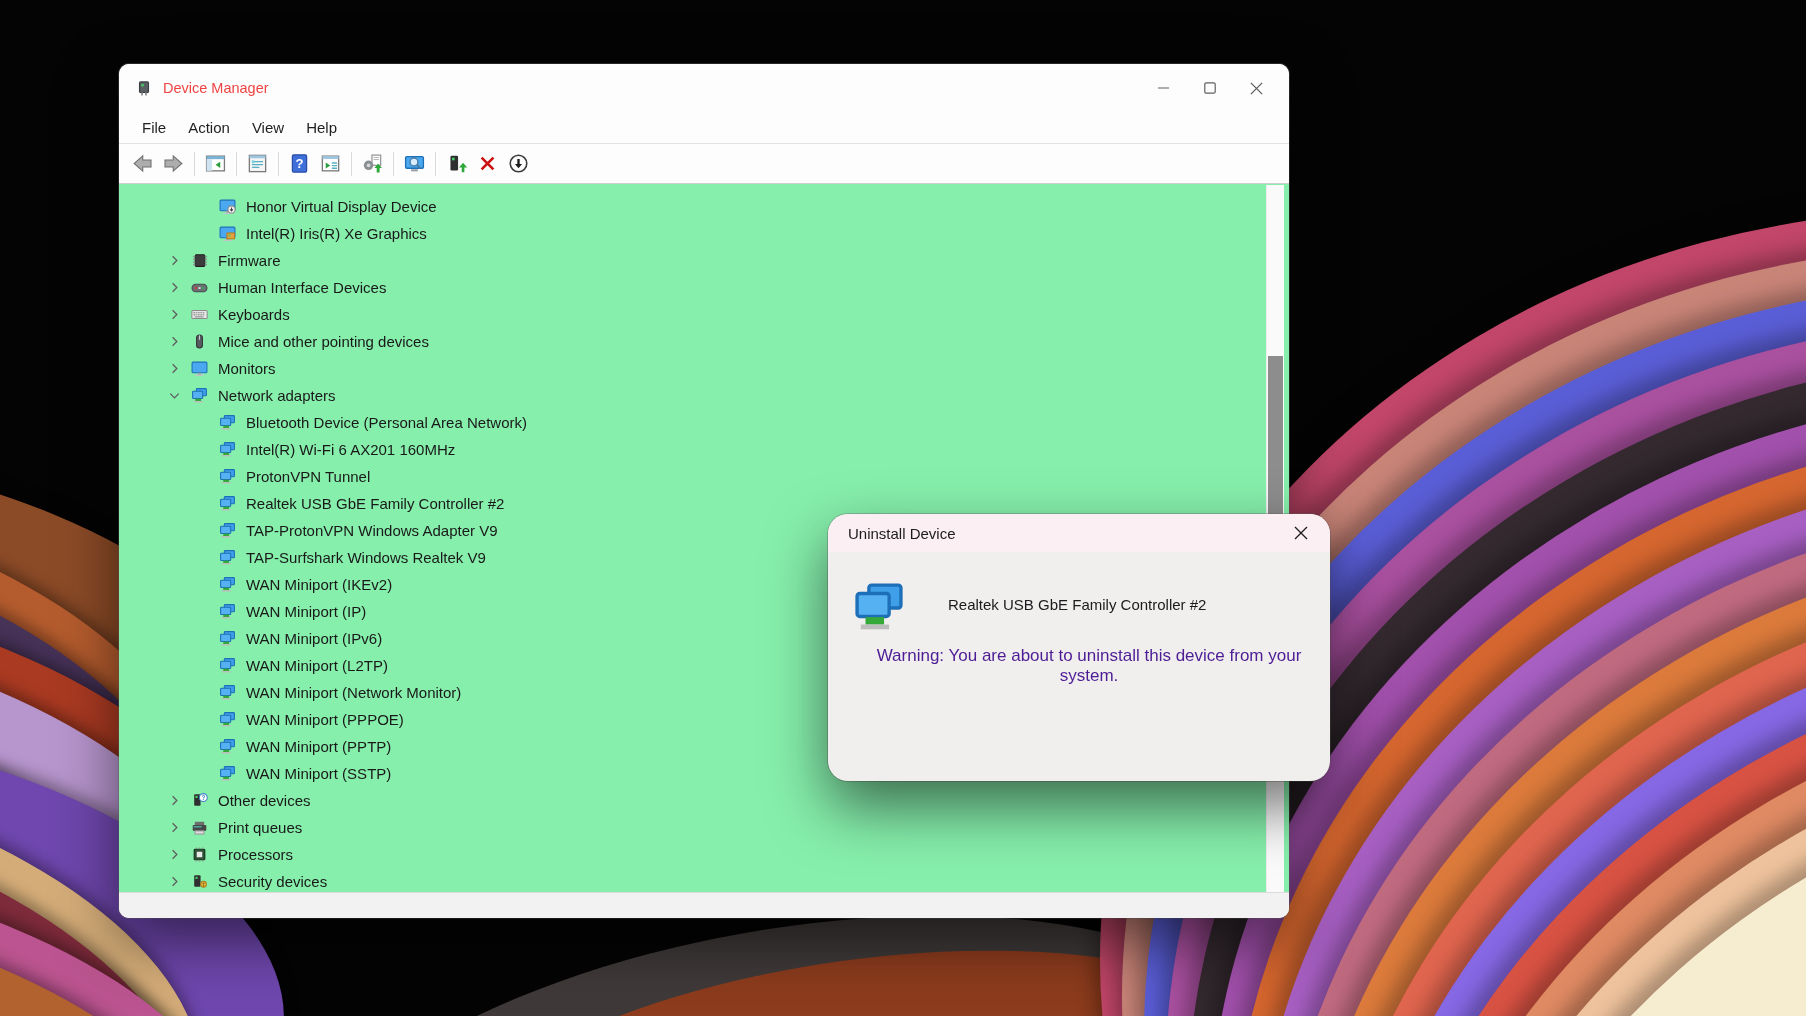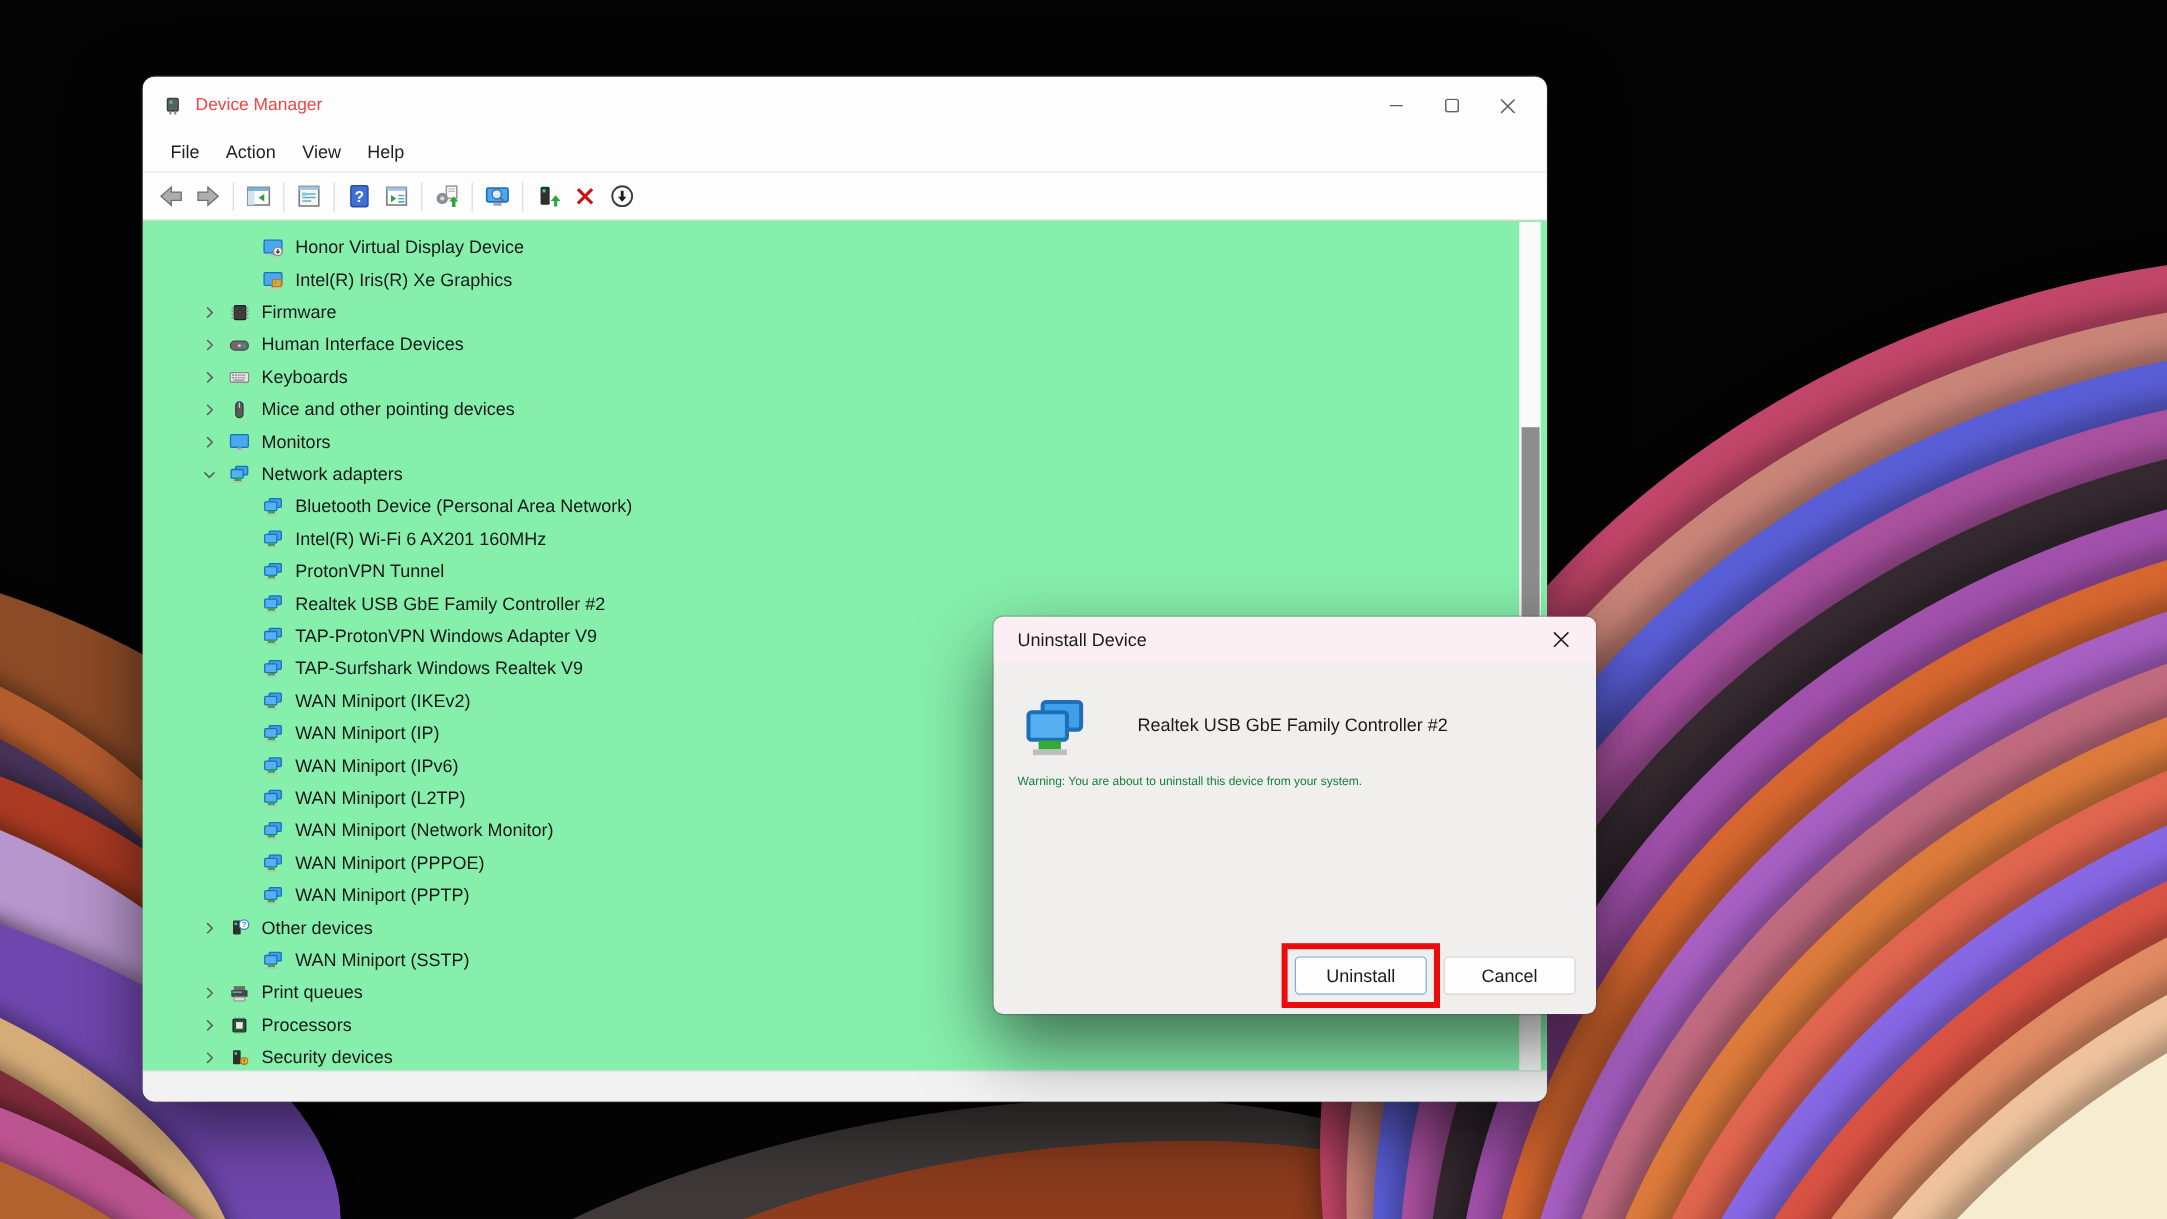--- a/index.html
+++ b/index.html
@@ -36,31 +36,31 @@
   .tree-row.lvl1{padding-left:36px;margin-left:12px;}
   .tree-row.lvl2{padding-left:76px;}
   .exp{width:24px;height:16px;display:flex;align-items:center;justify-content:flex-start;flex:0 0 auto;}
   .tico{width:20px;height:17px;display:flex;align-items:center;flex:0 0 auto;}
   .tlbl{font-size:15px;color:#191919;margin-left:7px;white-space:nowrap;}
   .vscroll{position:absolute;top:1px;right:5px;width:17px;bottom:0;background:#fafafa;border-left:1px solid #ededed;}
   .vthumb{position:absolute;left:1px;width:15px;top:171px;height:187px;background:#8d8d8d;}
   .statusbar{height:25px;background:#f2f2f2;border-top:1px solid #dcdcdc;flex:0 0 auto;}
   
   #uninstall-dialog{
-    position:absolute;left:828px;top:514px;width:502px;height:331px;
-    background:#f1eeee;border-radius:8px;overflow:hidden;z-index:3;
+    position:absolute;left:828px;top:514px;width:502px;height:267px;
+    background:#f1eeee;border-radius:20px;overflow:hidden;z-index:3;
     box-shadow:0 26px 60px rgba(0,0,0,.55), 0 0 0 1px rgba(100,100,100,.35);
   }
   .dlg-title{height:38px;background:#fbeff3;display:flex;align-items:center;padding:0 14px 0 20px;}
   .dlg-title .t{font-size:15px;color:#1b1b1b;flex:1;}
   .dlg-close{width:30px;height:30px;display:flex;align-items:center;justify-content:center;color:#1b1b1b;}
   .dlg-devrow{position:absolute;left:24px;top:66px;display:flex;align-items:center;}
   .dlg-devrow .dico{width:54px;height:48px;margin-right:42px;display:flex;}
   .dlg-devname{font-size:15px;color:#1b1b1b;}
-  .dlg-warning{position:absolute;left:20px;top:132px;font-size:10px;color:#15803d;text-align:center;}
+  .dlg-warning{position:absolute;left:20px;top:132px;font-size:17px;color:#4c1d95;text-align:center;}
   .btn{height:32px;width:110px;background:#fdfdfd;border-radius:4px;font-size:15px;color:#1a1a1a;
        display:flex;align-items:center;justify-content:center;box-sizing:border-box;}
   .btn.default{border:1px solid #77aede;}
   .btn.normal{border:1px solid #d6d3d3;}
   .red-annot{position:absolute;left:240px;top:272px;padding:6px;border:5px solid #ec0b0c;}
   #cancel-button{position:absolute;left:375px;top:283px;}
 </style>
 </head>
 <body>
 
@@ -511,47 +511,47 @@
           <span class="tico">
             <svg width="17" height="17" viewBox="0 0 16 16">
               <rect x="5" y="1.5" width="9.5" height="6.8" rx="0.8" fill="#3f9fe8" stroke="#1d6fb8"></rect>
               <rect x="1.5" y="4" width="9.5" height="6.8" rx="0.8" fill="#55b1f2" stroke="#1d6fb8"></rect>
               <rect x="4" y="11" width="5.5" height="2.2" fill="#35a83a"></rect>
               <rect x="2.6" y="13.2" width="8.4" height="1.4" fill="#bdbdbd"></rect>
             </svg>
           </span>
           <span class="tlbl">WAN Miniport (PPTP)</span>
         </div>
+        <div class="tree-row lvl2">
+          <span class="exp"></span>
+          <span class="tico">
+            <svg width="17" height="17" viewBox="0 0 16 16">
+              <rect x="5" y="1.5" width="9.5" height="6.8" rx="0.8" fill="#3f9fe8" stroke="#1d6fb8"></rect>
+              <rect x="1.5" y="4" width="9.5" height="6.8" rx="0.8" fill="#55b1f2" stroke="#1d6fb8"></rect>
+              <rect x="4" y="11" width="5.5" height="2.2" fill="#35a83a"></rect>
+              <rect x="2.6" y="13.2" width="8.4" height="1.4" fill="#bdbdbd"></rect>
+            </svg>
+          </span>
+          <span class="tlbl">WAN Miniport (SSTP)</span>
+        </div>
         <div class="tree-row lvl1">
           <span class="exp">
             <svg width="15" height="15" viewBox="0 0 16 16">
               <path d="M6 3.5l4.5 4.5L6 12.5" fill="none" stroke="#5f5f5f" stroke-width="1.4"></path>
             </svg>
           </span>
           <span class="tico">
             <svg width="17" height="17" viewBox="0 0 16 16">
               <rect x="3" y="2" width="6" height="11" rx="1" fill="#2f2f2f"></rect>
               <rect x="4.2" y="3.6" width="2" height="2" fill="#45d06a"></rect>
               <circle cx="11.6" cy="5.2" r="3.7" fill="#ffffff" stroke="#3b82c4"></circle>
               <text x="11.6" y="7.4" font-size="6" font-weight="bold" text-anchor="middle" fill="#3b82c4">?</text>
             </svg>
           </span>
           <span class="tlbl">Other devices</span>
-        </div>
-        <div class="tree-row lvl2">
-          <span class="exp"></span>
-          <span class="tico">
-            <svg width="17" height="17" viewBox="0 0 16 16">
-              <rect x="5" y="1.5" width="9.5" height="6.8" rx="0.8" fill="#3f9fe8" stroke="#1d6fb8"></rect>
-              <rect x="1.5" y="4" width="9.5" height="6.8" rx="0.8" fill="#55b1f2" stroke="#1d6fb8"></rect>
-              <rect x="4" y="11" width="5.5" height="2.2" fill="#35a83a"></rect>
-              <rect x="2.6" y="13.2" width="8.4" height="1.4" fill="#bdbdbd"></rect>
-            </svg>
-          </span>
-          <span class="tlbl">WAN Miniport (SSTP)</span>
         </div>
         <div class="tree-row lvl1">
           <span class="exp">
             <svg width="15" height="15" viewBox="0 0 16 16">
               <path d="M6 3.5l4.5 4.5L6 12.5" fill="none" stroke="#5f5f5f" stroke-width="1.4"></path>
             </svg>
           </span>
           <span class="tico">
             <svg width="17" height="17" viewBox="0 0 16 16">
               <rect x="3.6" y="2.6" width="8.8" height="3.4" fill="#6d6d6d"></rect>

